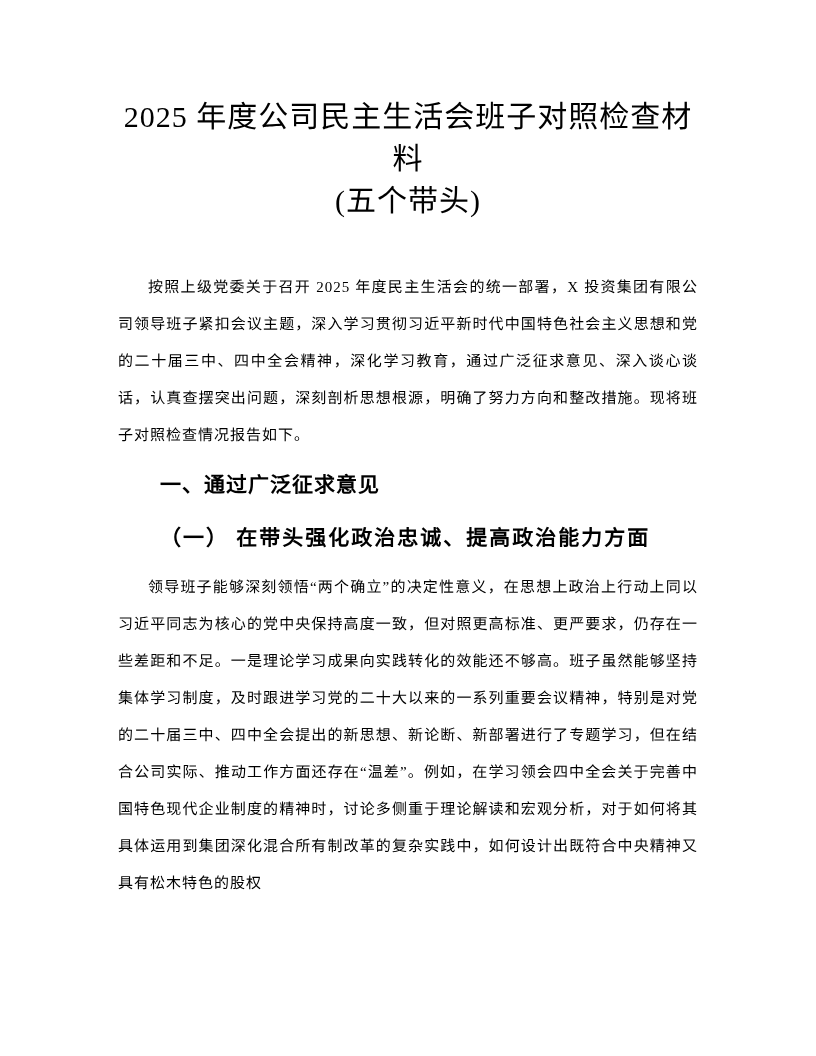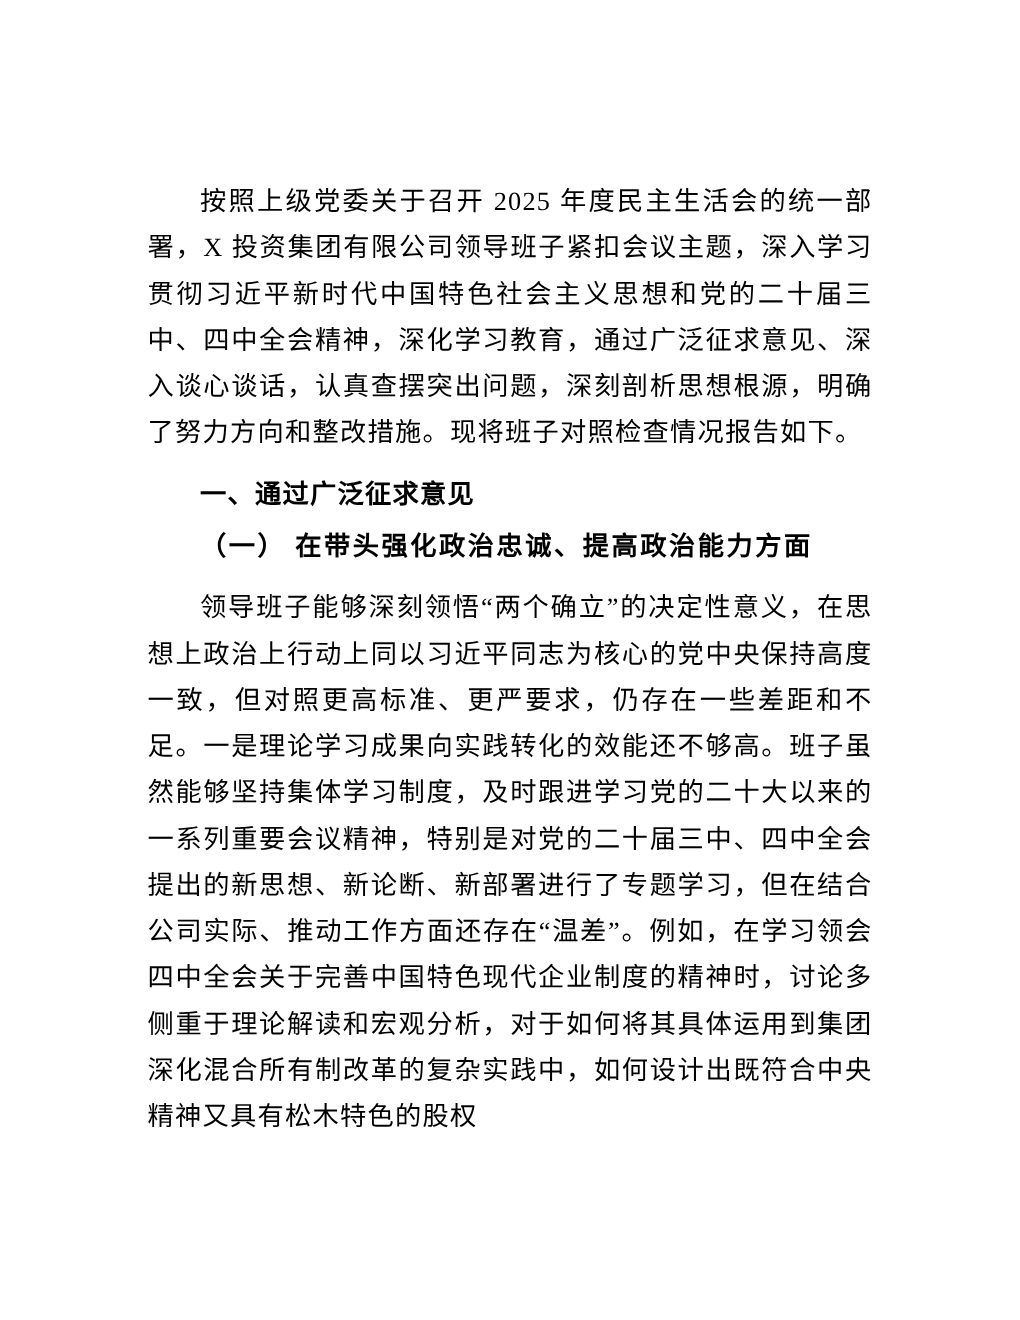--- a/index.html
+++ b/index.html
@@ -16,53 +16,57 @@
     overflow: hidden;
   }
   .doc-title {
     text-align: center;
     font-size: 30px;
     line-height: 42px;
     font-weight: 500;
     letter-spacing: 1px;
   }
   .para {
-    font-size: 21px;
+    font-size: 15px;
     line-height: 37px;
     text-align: justify;
     text-justify: inter-character;
     text-indent: 2em;
     letter-spacing: 1px;
   }
   .intro { margin-top: 47px; }
   .h1 {
     margin-top: 12px;
     font-family: "Liberation Sans", "DejaVu Sans", sans-serif;
     font-size: 21px;
     line-height: 37px;
     font-weight: 700;
     text-indent: 2em;
     letter-spacing: 1px;
   }
   .h2 {
-    margin-top: 5px;
+    margin-top: 17px;
     font-size: 21px;
     line-height: 37px;
     font-weight: 700;
     text-indent: 2em;
     letter-spacing: 2px;
   }
   .body-para { margin-top: 12px; }
   .bold-run { font-weight: 400; }
 </style>
 </head>
 <body>
 
 <div class="page">
 
+  <div class="doc-title">
+    <div>2025 年度公司民主生活会班子对照检查材料</div>
+    <div>(五个带头)</div>
+  </div>
 
   <p class="para intro">按照上级党委关于召开 2025 年度民主生活会的统一部署，X 投资集团有限公司领导班子紧扣会议主题，深入学习贯彻习近平新时代中国特色社会主义思想和党的二十届三中、四中全会精神，深化学习教育，通过广泛征求意见、深入谈心谈话，认真查摆突出问题，深刻剖析思想根源，明确了努力方向和整改措施。现将班子对照检查情况报告如下。</p>
 
   <h2 class="h1">一、通过广泛征求意见</h2>
 
   <h3 class="h2">（一） 在带头强化政治忠诚、提高政治能力方面</h3>
 
   <p class="para body-para"><span>领导班子能够深刻领悟“两个确立”的决定性意义，在思想上政治上行动上同以习近平同志为核心的党中央保持高度一致，但对照更高标准、更严要求，仍存在一些差距和不足。</span><span class="bold-run">一是理论学习成果向实践转化的效能还不够高。</span><span>班子虽然能够坚持集体学习制度，及时跟进学习党的二十大以来的一系列重要会议精神，特别是对党的二十届三中、四中全会提出的新思想、新论断、新部署进行了专题学习，但在结合公司实际、推动工作方面还存在“温差”。例如，在学习领会四中全会关于完善中国特色现代企业制度的精神时，讨论多侧重于理论解读和宏观分析，对于如何将其具体运用到集团深化混合所有制改革的复杂实践中，如何设计出既符合中央精神又具有松木特色的股权</span></p>
 
 </div>

